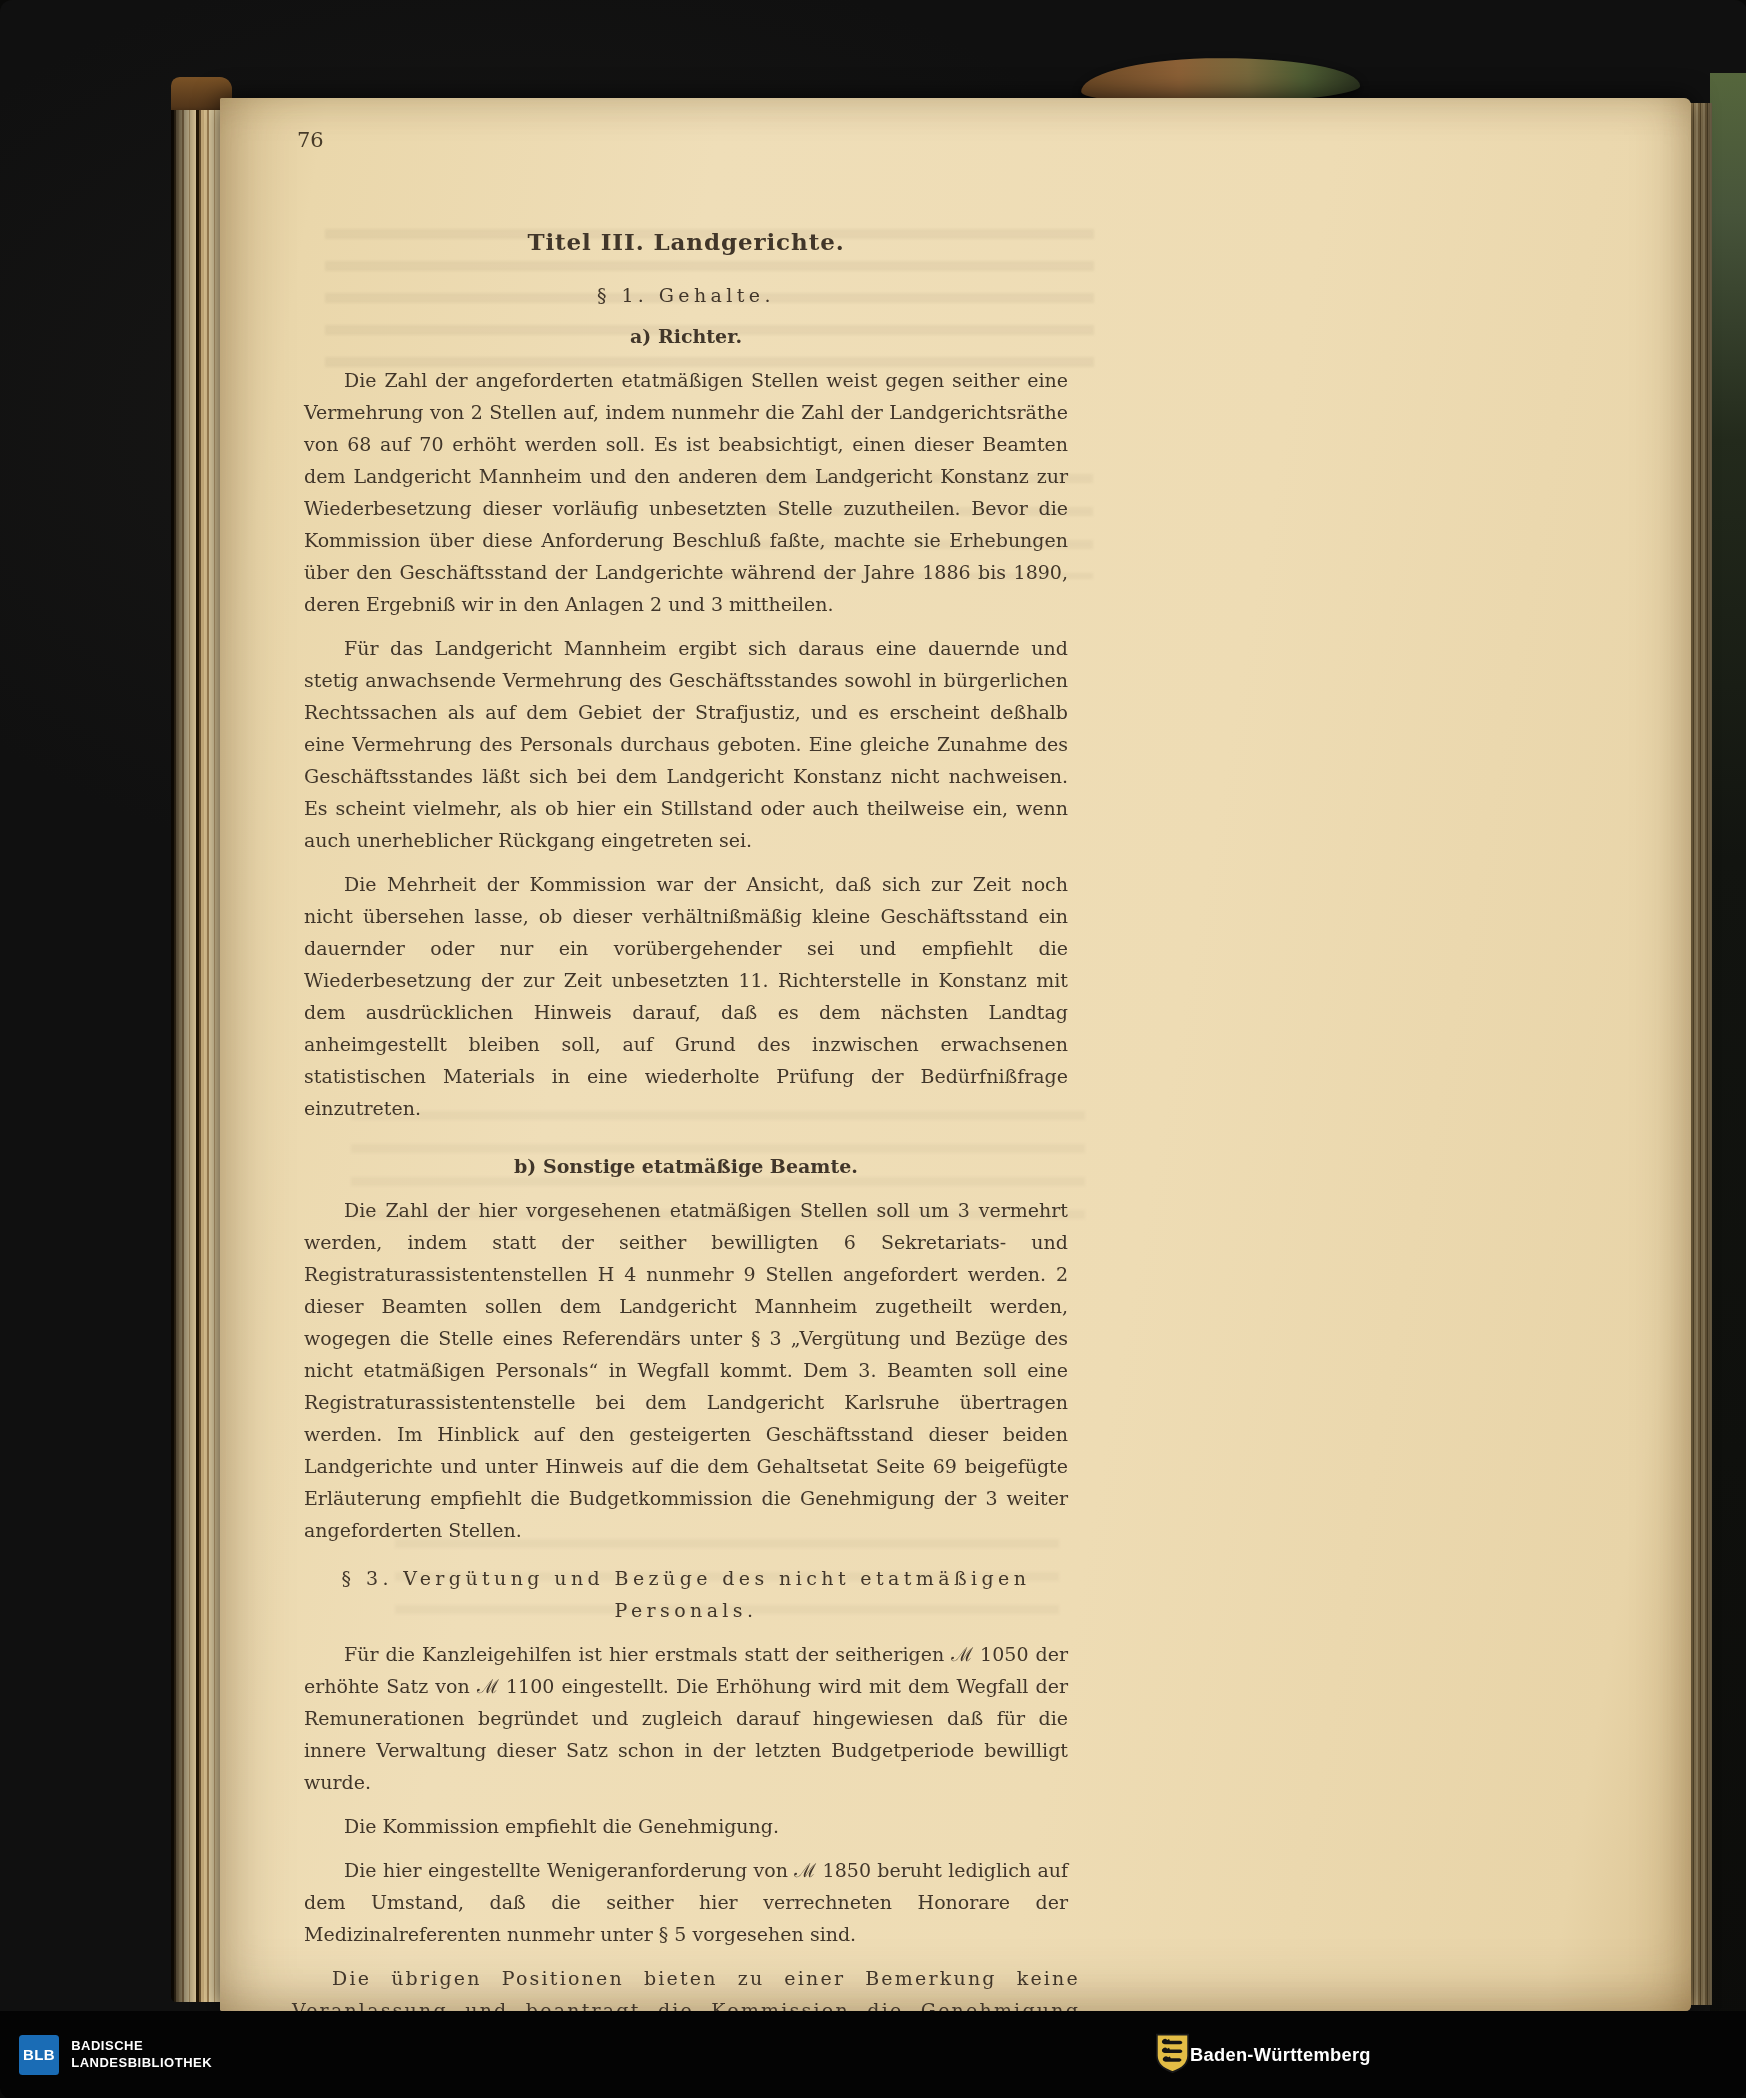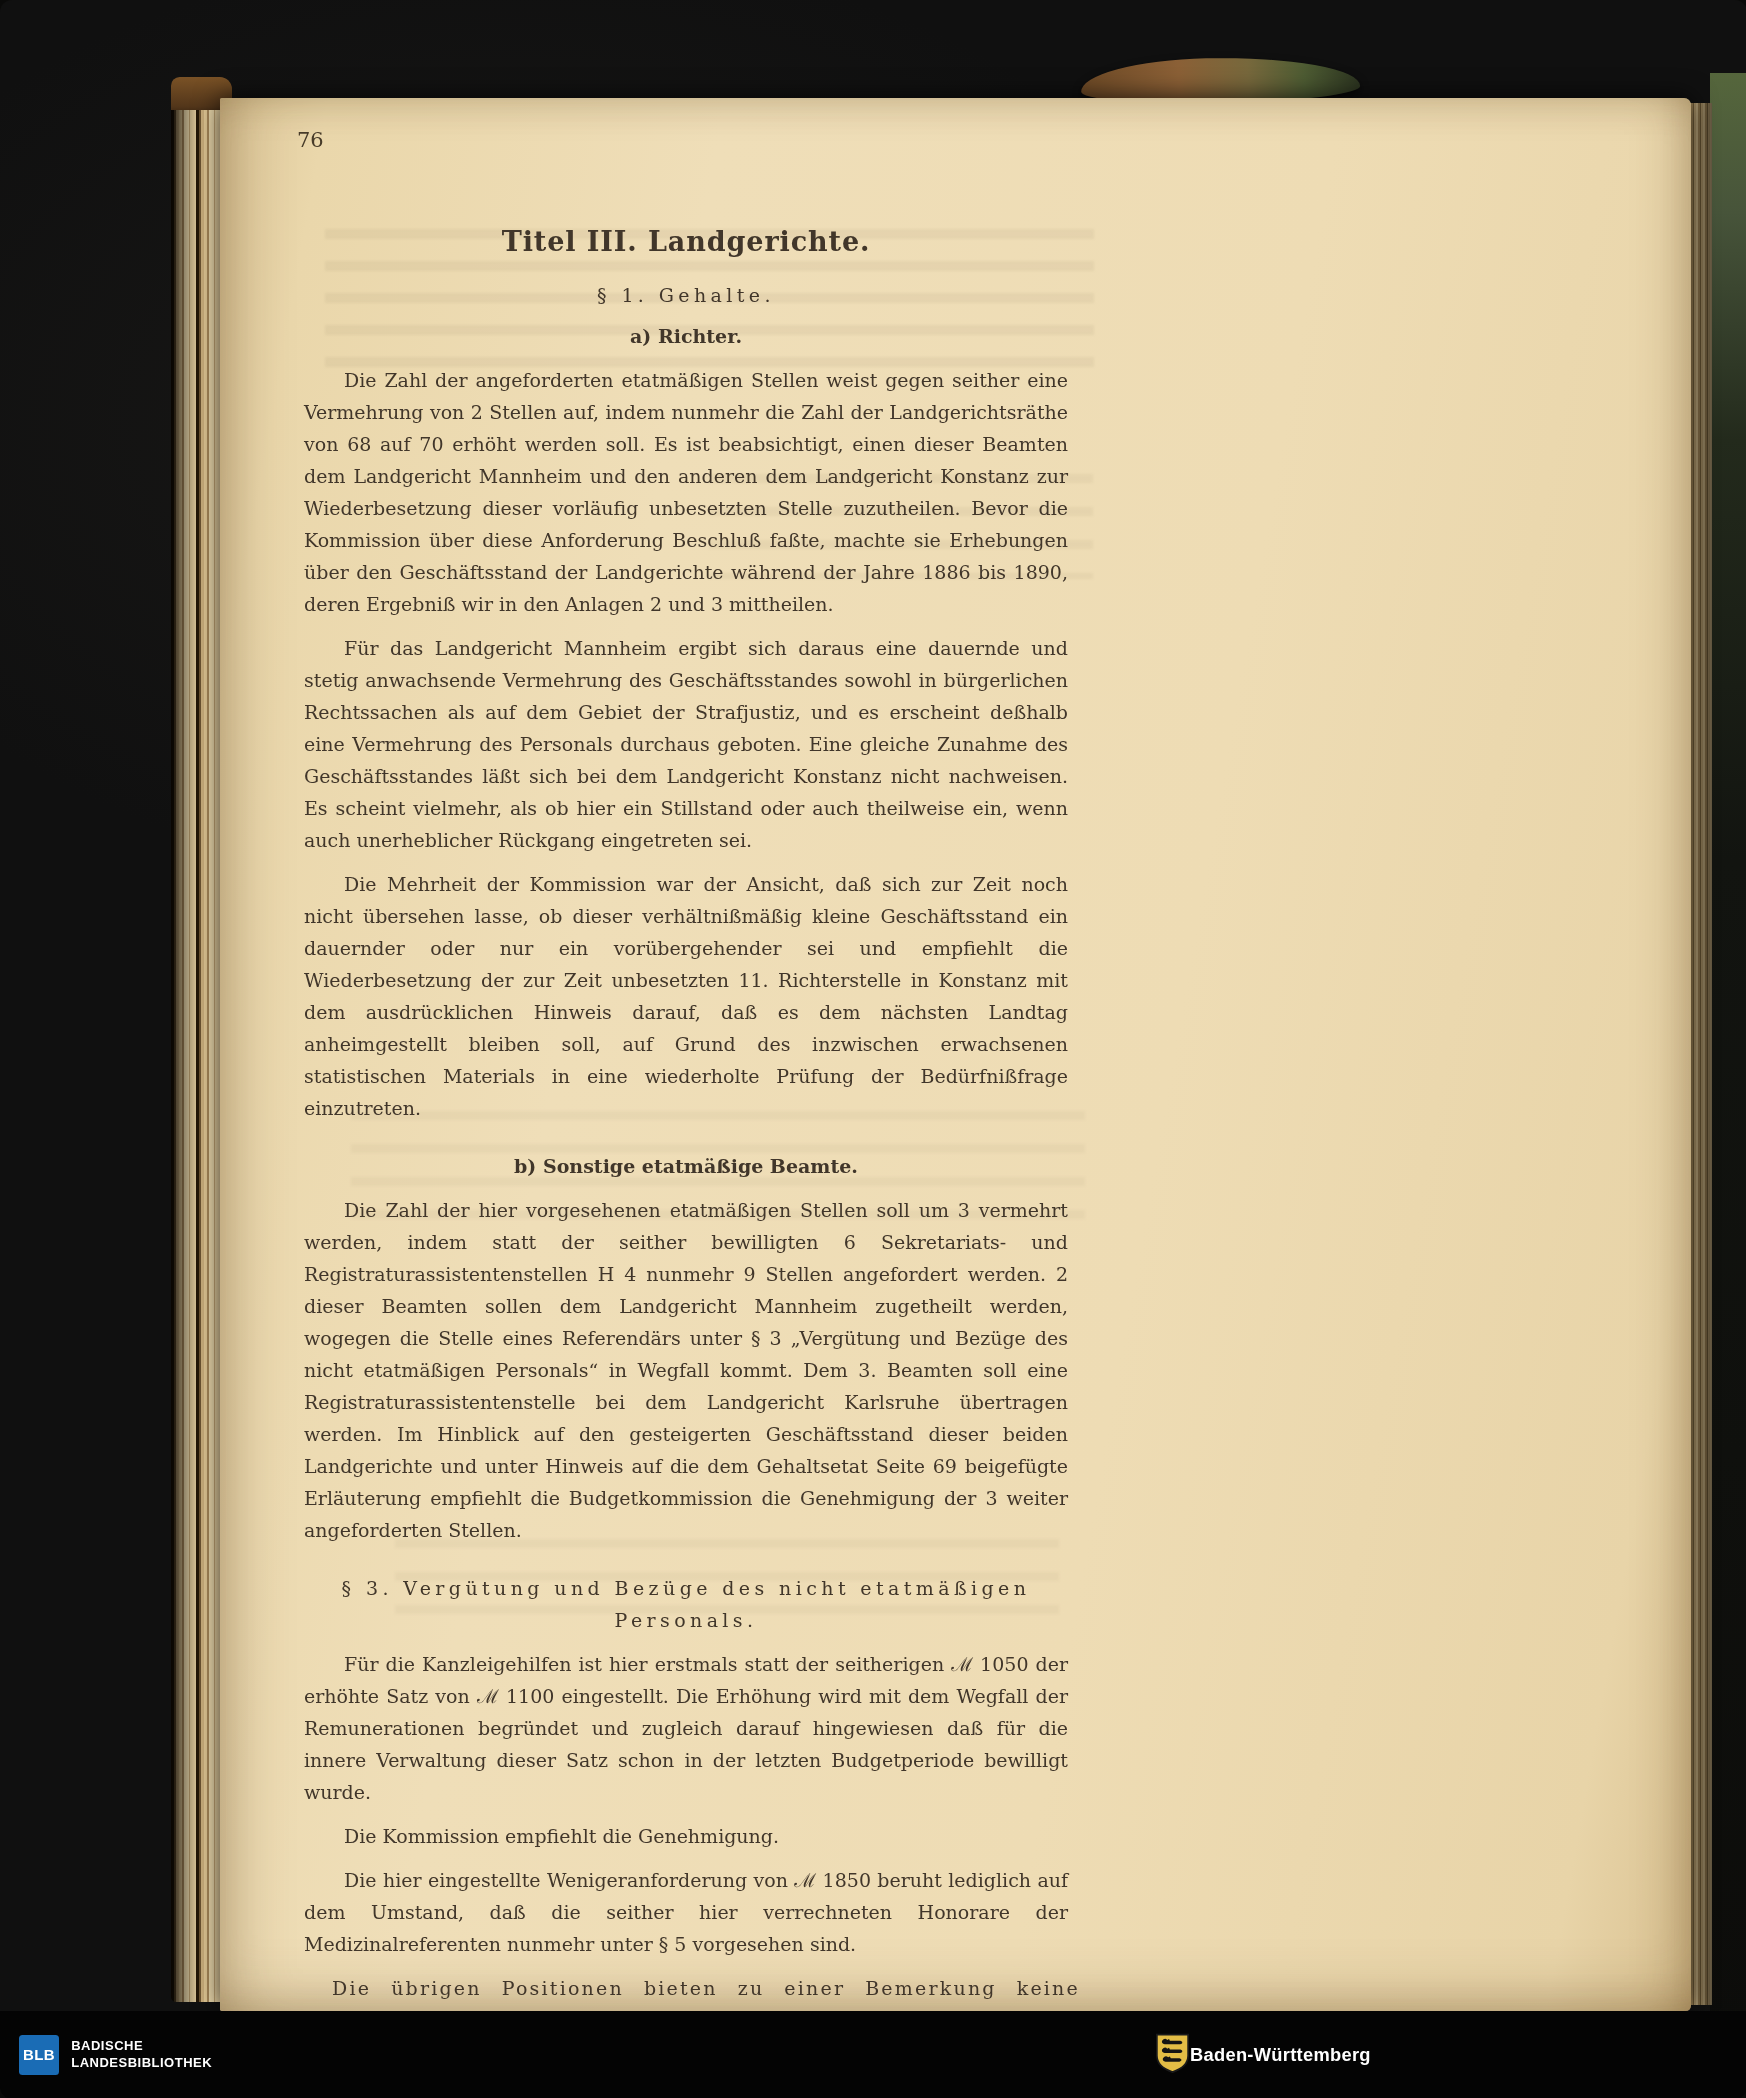--- a/index.html
+++ b/index.html
@@ -64,27 +64,27 @@
   .ghost-c{left:131px;top:1013px;width:734px;height:131px;
     background:repeating-linear-gradient(180deg, rgba(108,92,66,.10) 0 8.7px, rgba(0,0,0,0) 8.7px 33px);}
   .ghost-d{left:175px;top:1441px;width:664px;height:96px;
     background:repeating-linear-gradient(180deg, rgba(108,92,66,.10) 0 8.7px, rgba(0,0,0,0) 8.7px 33px);}
   
   .pagenum{position:absolute;left:77px;top:30px;font-size:21px;color:#473b29;}
   .text-col{
     position:absolute;left:72px;top:128px;width:788px;
     color:#41362a;font-size:19px;line-height:32px;text-align:justify;
   }
-  .b-title{text-align:center;font-weight:bold;font-size:27px;letter-spacing:0.9px;margin:0 0 21px;text-indent:0;}
+  .b-title{text-align:center;font-weight:bold;font-size:23px;letter-spacing:0.9px;margin:0 0 21px;text-indent:0;}
   .b-heading-spaced{text-align:center;letter-spacing:4.4px;font-size:19px;margin:5.2px 0 8.7px;text-indent:0;}
   .b-subheading{text-align:center;font-weight:bold;font-size:19px;margin:7px 0 10.5px;text-indent:0;}
   .b-para{text-indent:40px;margin:12px;}
   .b-para-spaced{text-indent:40px;letter-spacing:2.2px;word-spacing:2.6px;margin:0;}
   .gap-top{margin-top:26px;}
-  .gap-top-lg{margin-top:26px;}
+  .gap-top-lg{margin-top:16px;}
   
   .footer{
     position:absolute;left:0;top:2011px;width:1747px;height:87px;background:#040404;
     display:flex;align-items:center;font-family:"Liberation Sans",sans-serif;
   }
   .footer-left{display:flex;align-items:center;gap:12.2px;margin-left:19px;}
   .blb-badge{
     width:40px;height:40px;border-radius:3.5px;background:#1a6cb5;color:#fff;
     display:flex;align-items:center;justify-content:center;
     font-weight:bold;font-size:15px;letter-spacing:0.4px;

